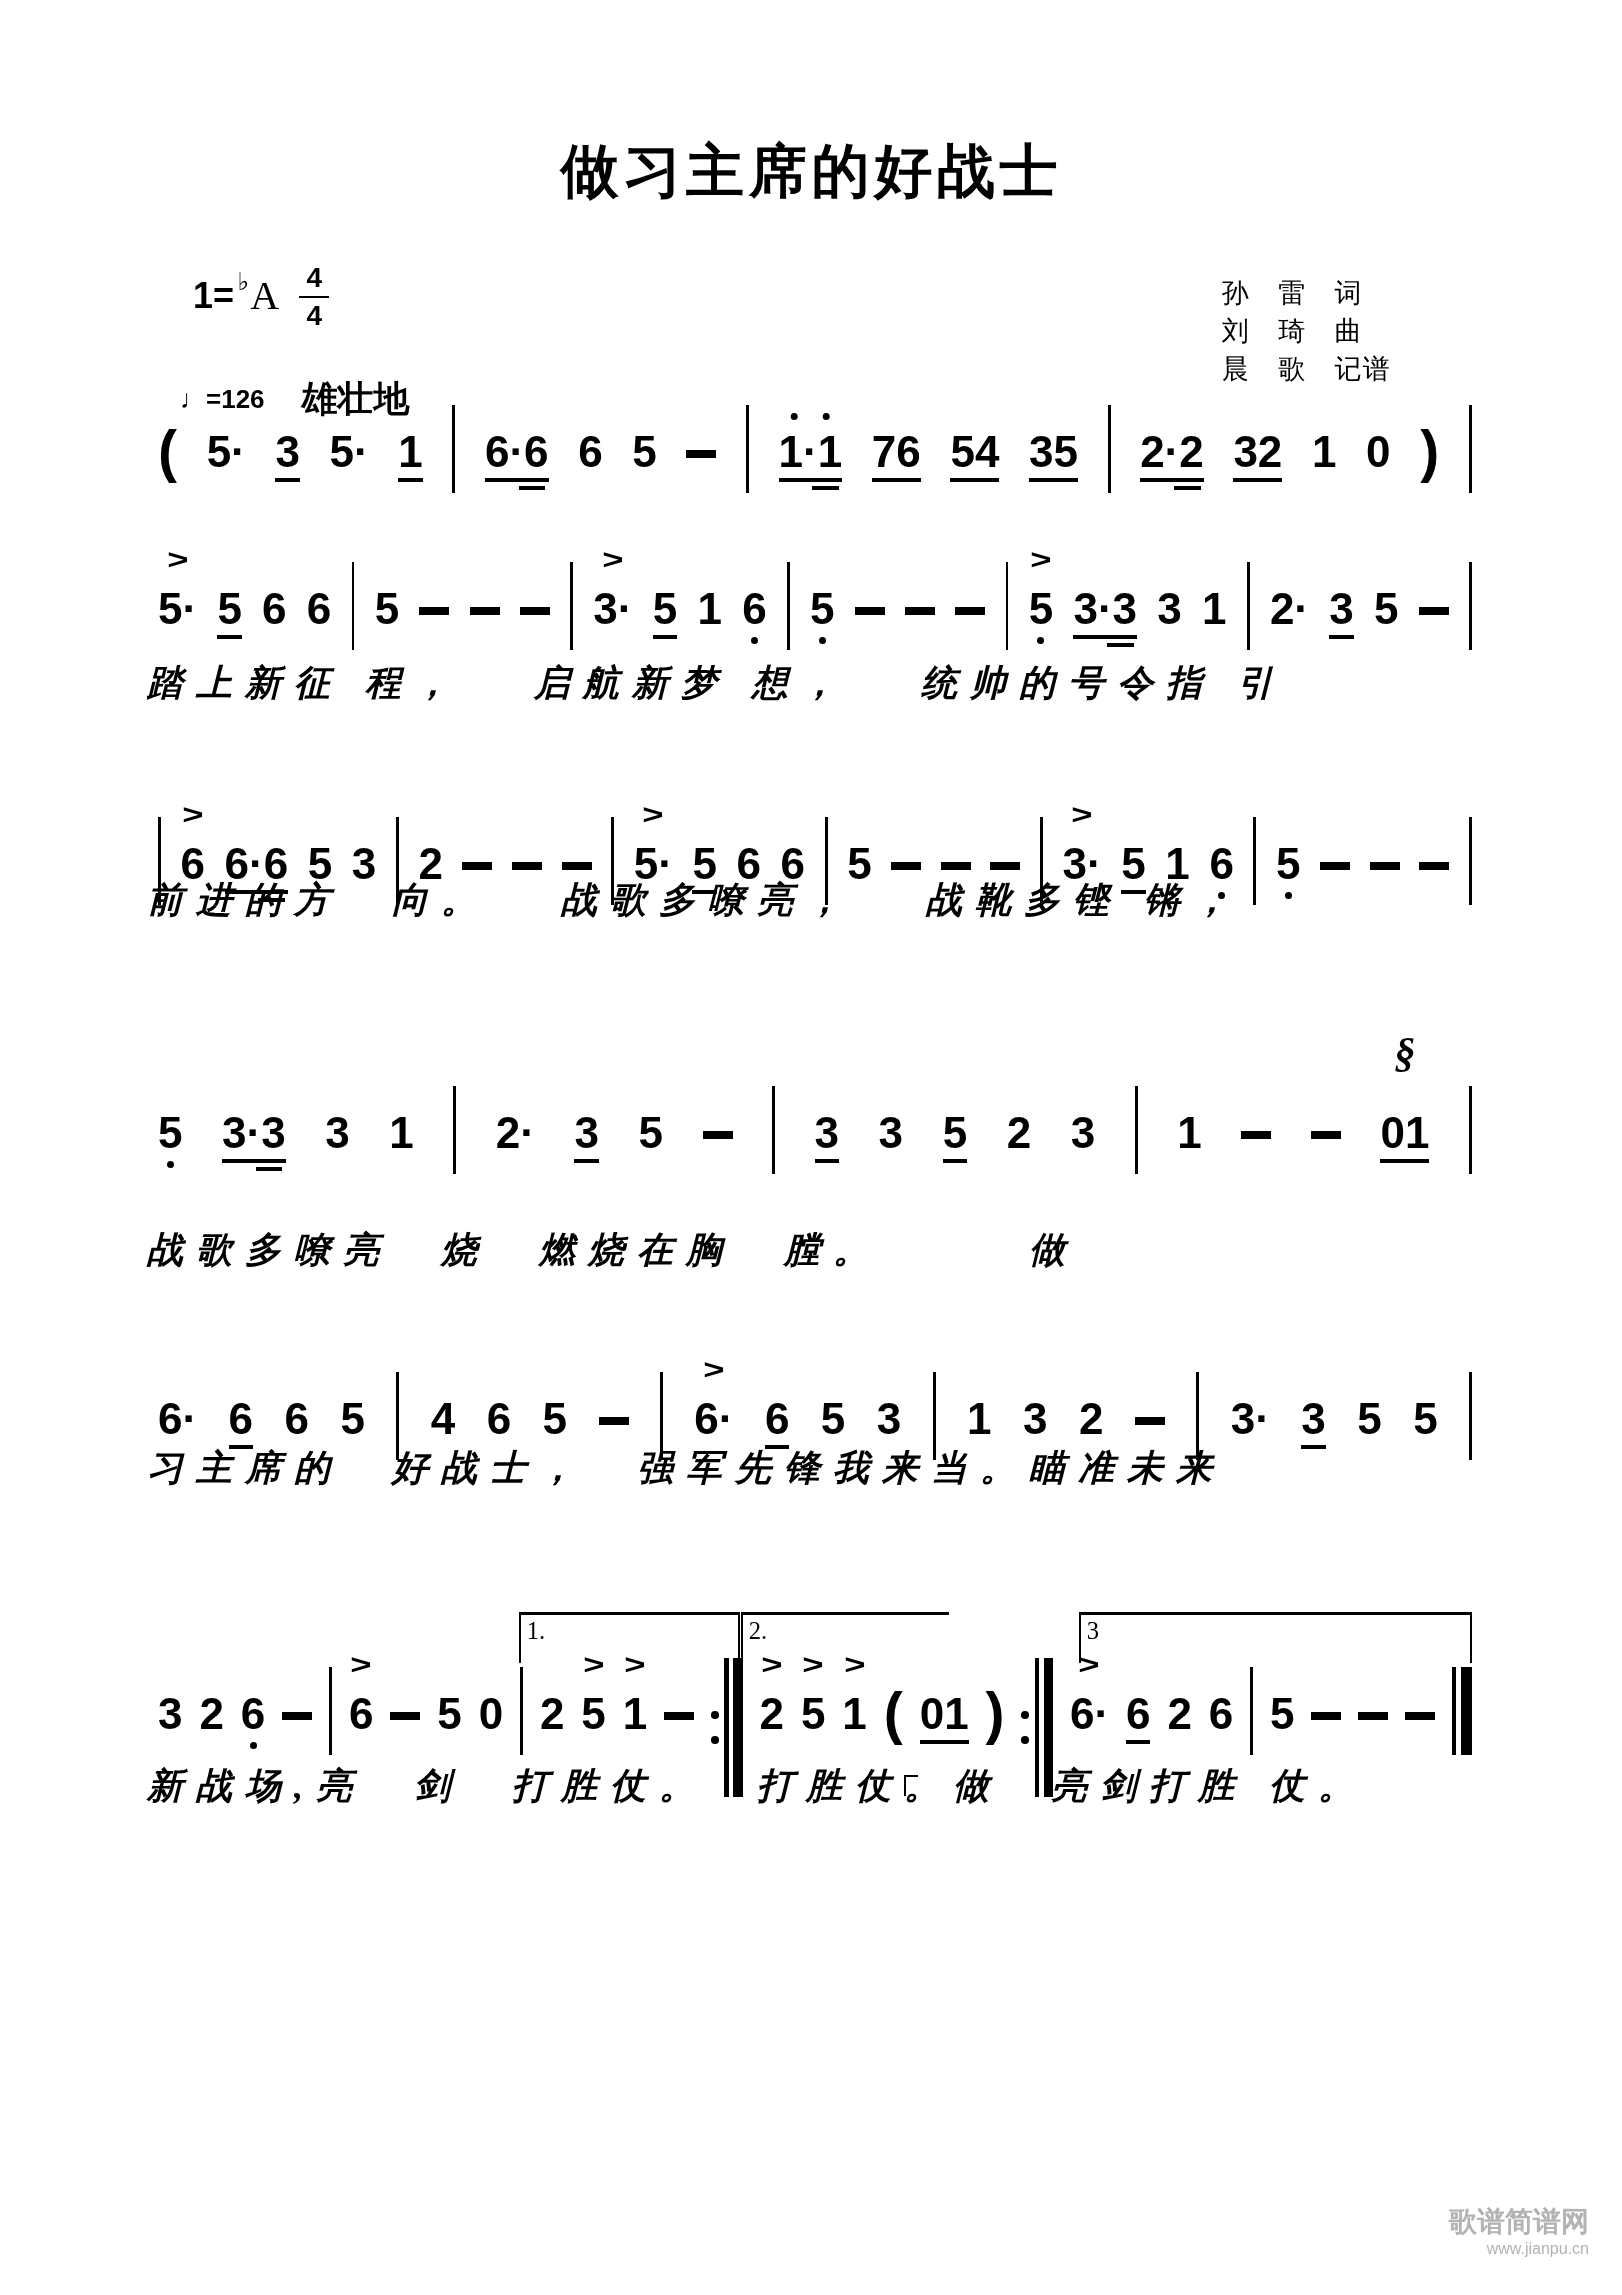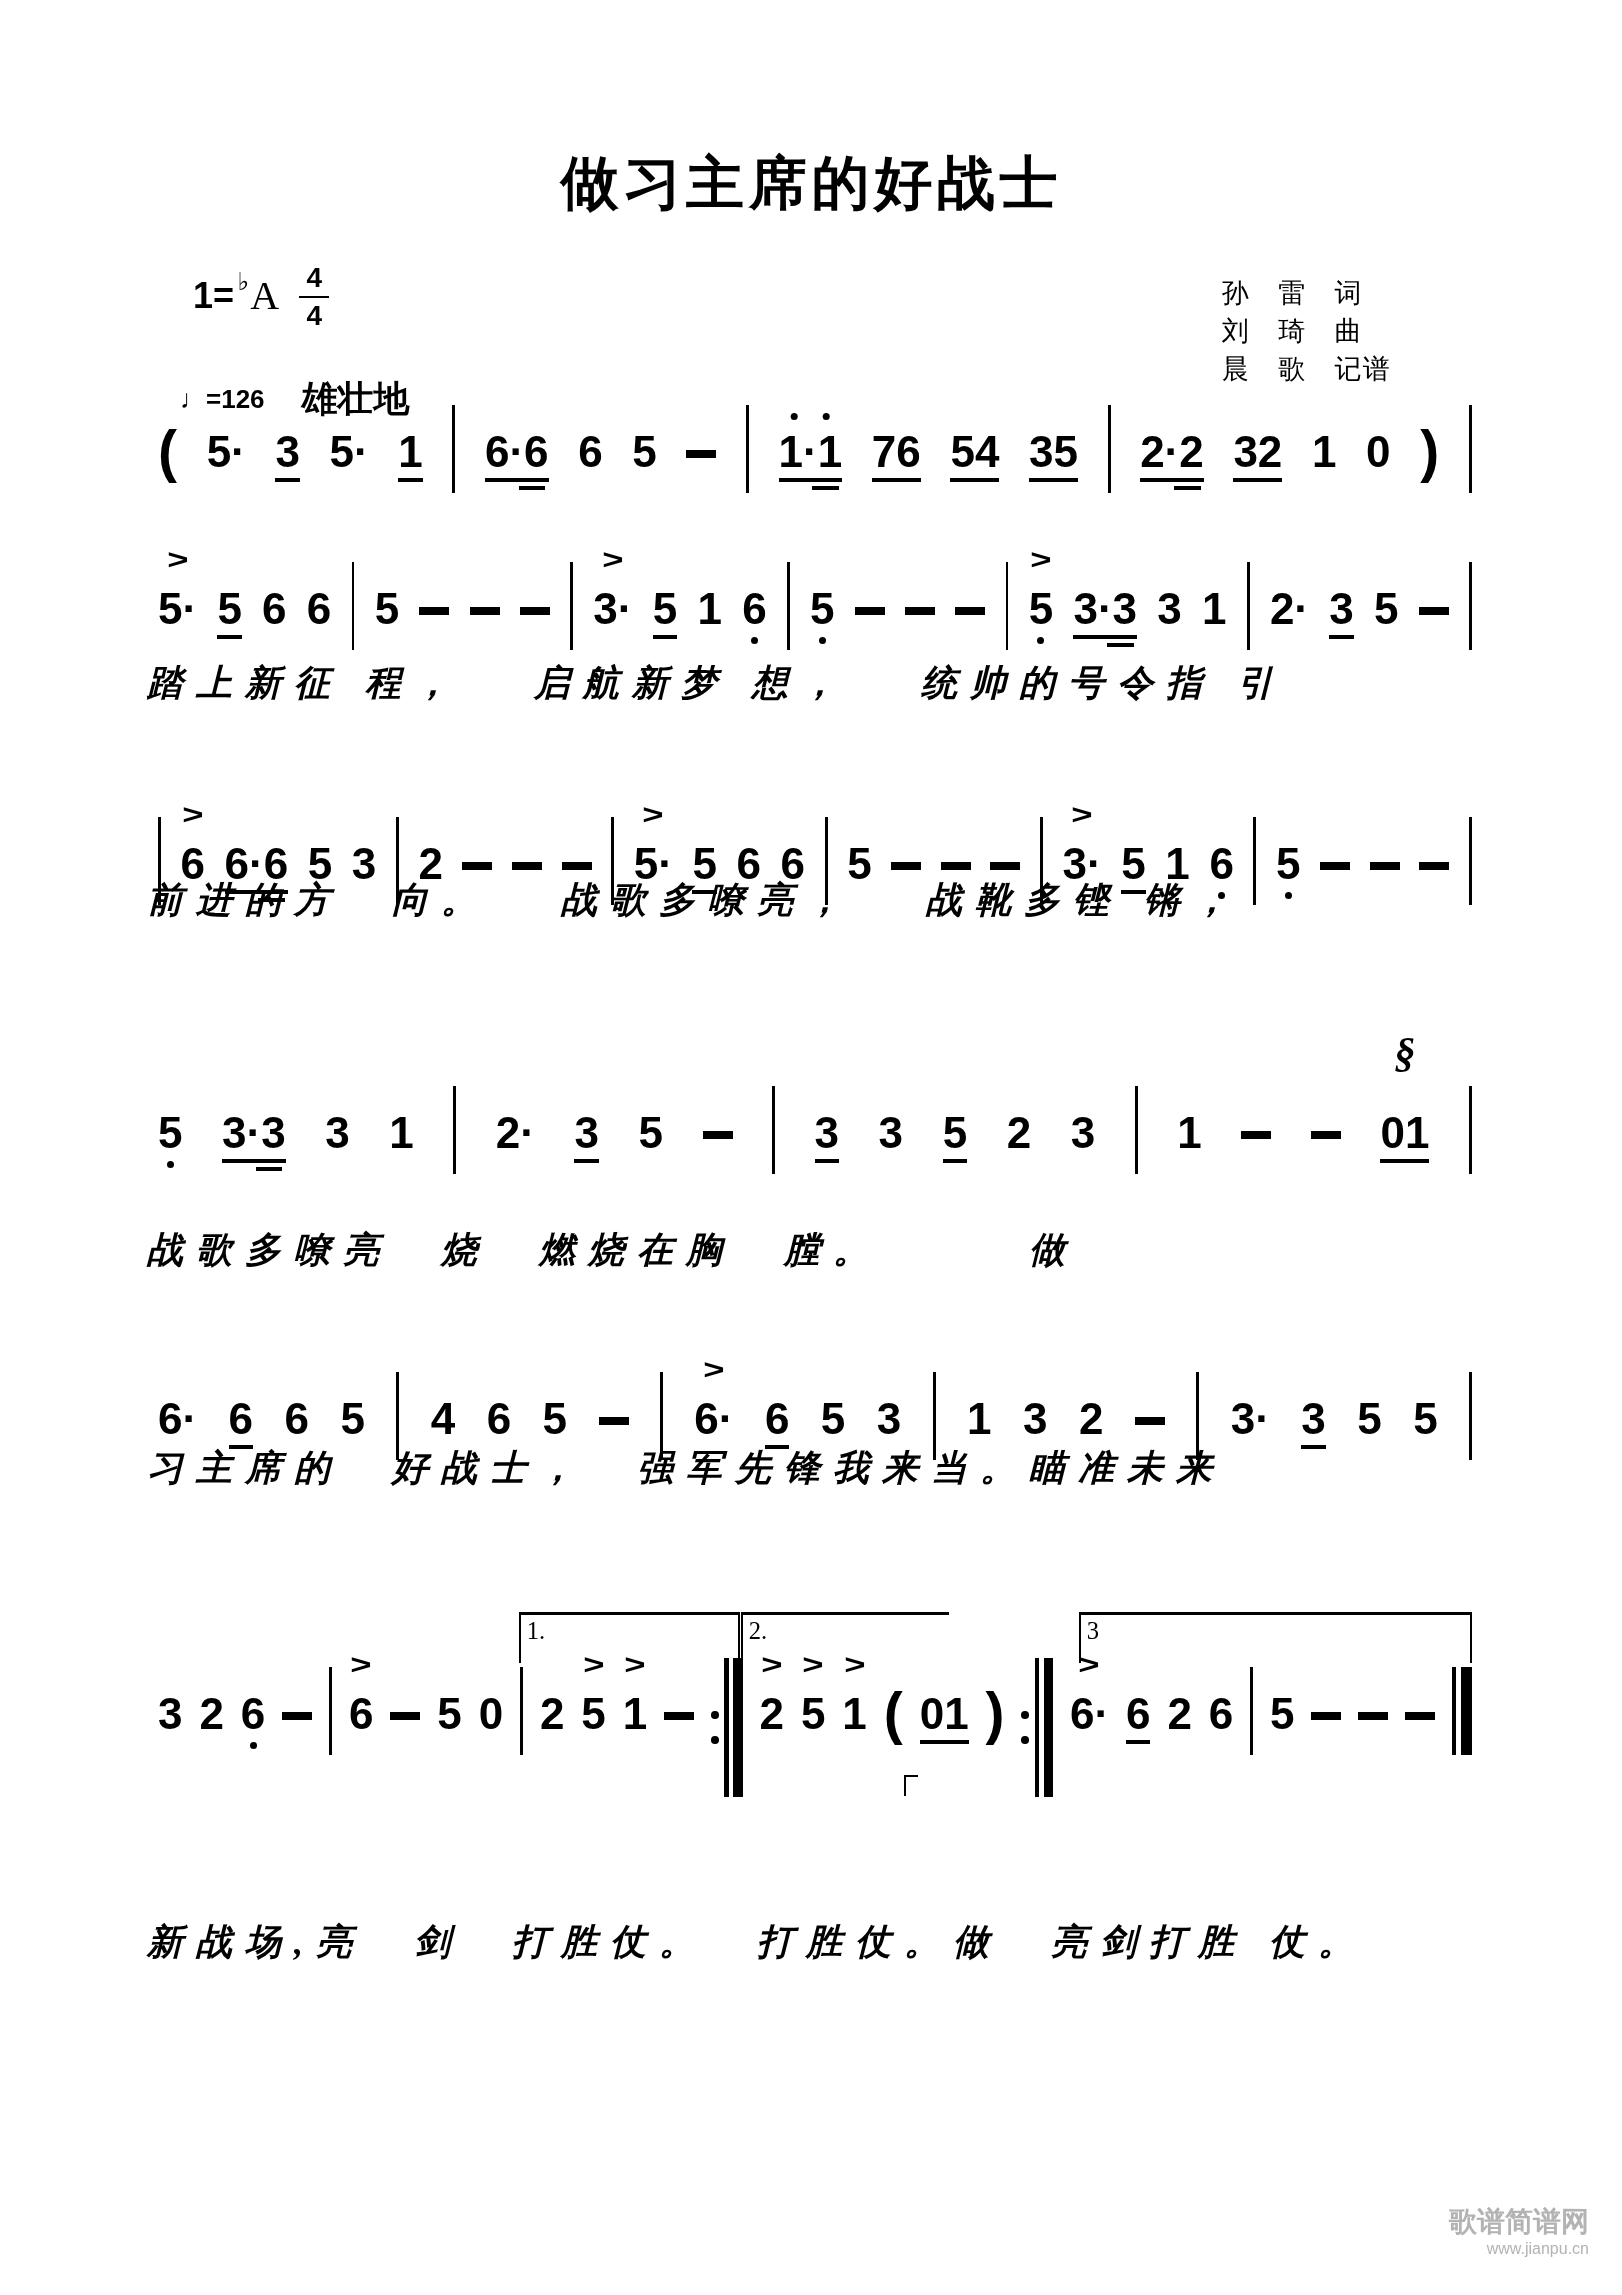--- a/index.html
+++ b/index.html
@@ -1,20 +1,20 @@
 <!DOCTYPE html>
 <html style="font-size:9.4px"><head>
 <meta charset="utf-8">
 <style>
   html,body{margin:0;padding:0;background:#fff;}
   .page{position:relative;width:1623px;height:2295px;background:#fff;overflow:hidden;
         font-family:"Liberation Sans",sans-serif;color:#000;}
 
   
-  .title{position:absolute;left:0;right:0;top:133px;margin:12px;text-align:center;
+  .title{position:absolute;left:0;right:0;top:133px;margin:0;text-align:center;
          font-size:58px;font-weight:bold;letter-spacing:4.7px;}
   .keysig{position:absolute;left:193px;top:264px;display:flex;align-items:center;gap:20px;}
   .k1{font-size:36px;font-weight:bold;display:flex;align-items:flex-start;}
   .flat{font-size:24.6px;font-weight:normal;margin:-8.2px 1.2px 0 3.5px;}
   .keyA{font-family:"Liberation Serif",serif;font-weight:normal;font-size:40px;margin-top:-3.5px;}
   .frac{display:inline-flex;flex-direction:column;align-items:center;font-size:28px;
         font-weight:bold;line-height:1;}
   .fb{width:30px;height:2.9px;background:#000;margin:3.5px 0;}
   .credits{position:absolute;right:232px;top:275px;font-family:"Liberation Serif",serif;
            font-size:27px;line-height:1.4;letter-spacing:1.2px;text-align:left;}
@@ -548,21 +548,21 @@
     <span class="vlabel">2.</span>
   </div>
   <div class="volta l r" style="left:1079px;width:389px;">
     <span class="vlabel">3</span>
   </div>
 
   <div class="lyr" style="top:659px">踏上新征 程，　 启航新梦 想，　 统帅的号令指 引</div>
   <div class="lyr" style="top:876px">前进的方　向。　 战歌多嘹亮，　 战靴多铿 锵，</div>
   <div class="lyr" style="top:1226px">战歌多嘹亮　烧　燃烧在胸　膛。　　　做</div>
   <div class="lyr" style="top:1444px">习主席的　好战士，　强军先锋我来当。瞄准未来</div>
-  <div class="lyr" style="top:1918px">新战场,亮　剑　打胜仗。　打胜仗。做　亮剑打胜 仗。</div>
+  <div class="lyr" style="top:1762px">新战场,亮　剑　打胜仗。　打胜仗。做　亮剑打胜 仗。</div>
 
   <div class="phrase-mark"></div>
 
   <div class="wm">
     <div class="site">歌谱简谱网</div>
     <div class="url">www.jianpu.cn</div>
   </div>
 
 </div>
 

